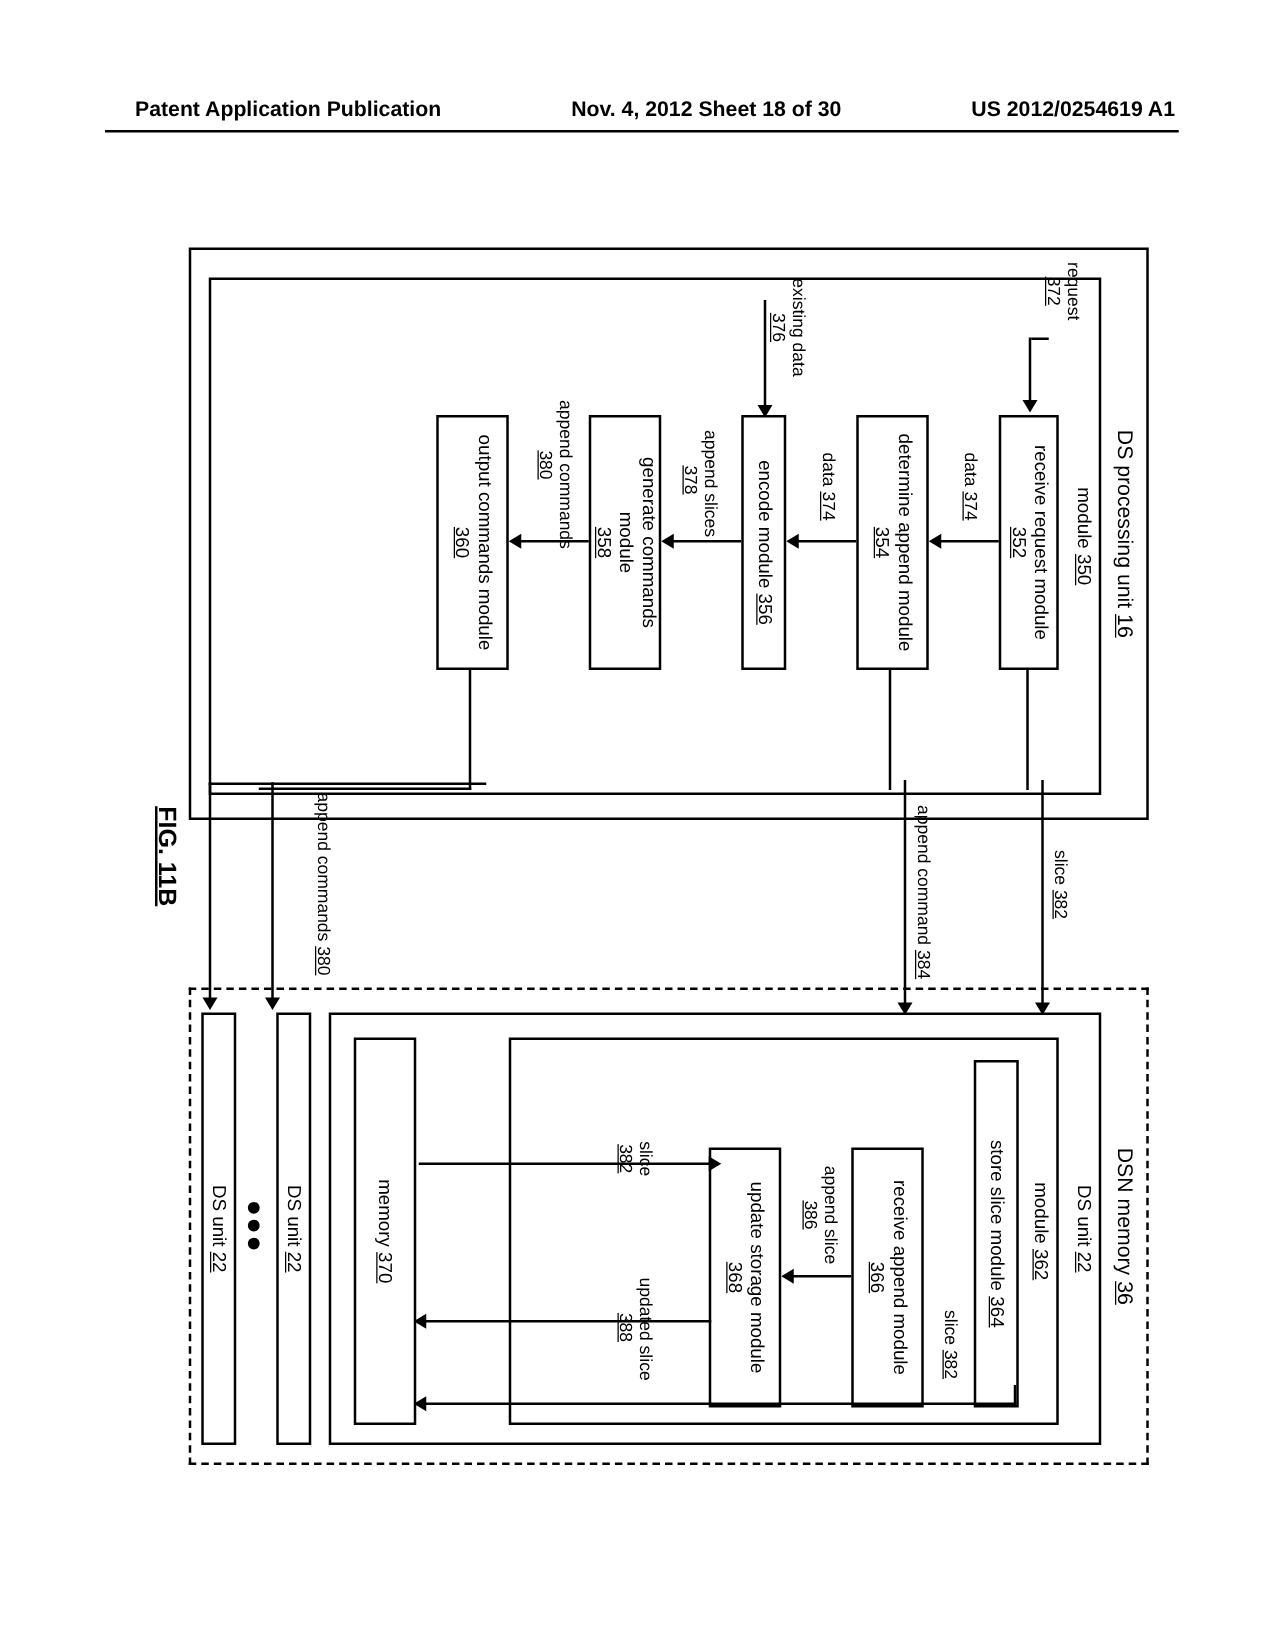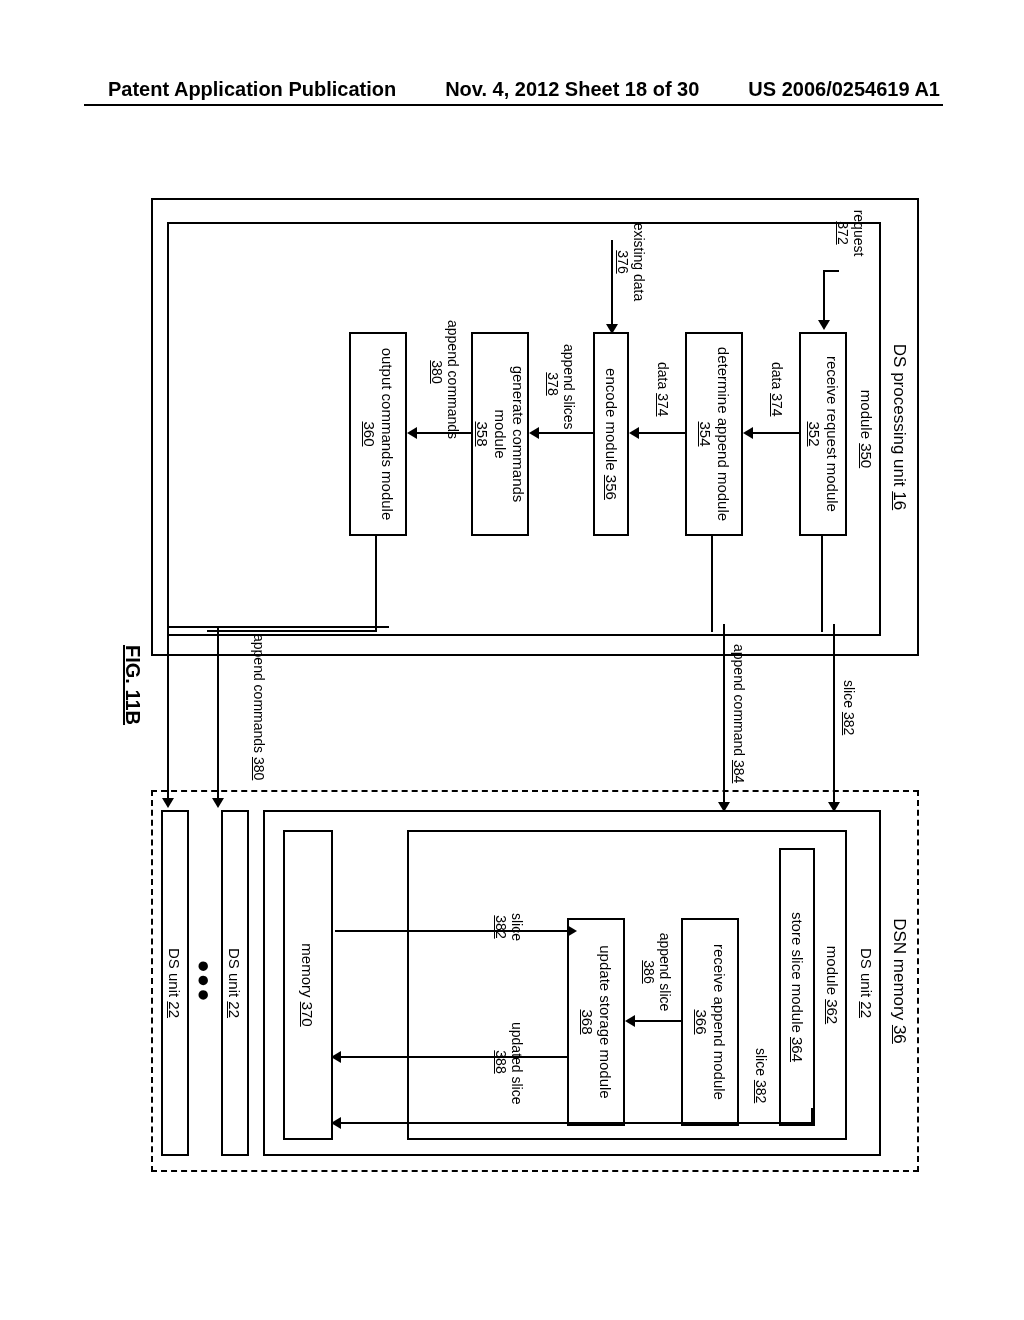--- a/index.html
+++ b/index.html
@@ -11,21 +11,21 @@
     position: relative;
   }
   .header {
     position: absolute;
     top: 78px;
     left: 0;
     width: 1024px;
     display: flex;
     justify-content: space-between;
     padding: 0 84px 0 108px;
-    font-size: 20px;
+    font-size: 17px;
   }
   .header .hleft { font-weight: bold; }
   .header .hmid { font-weight: bold; }
   .header .hright { font-weight: bold; }
   .hr {
     position: absolute;
     top: 104px;
     left: 84px;
     width: 859px;
     height: 2px;
@@ -189,21 +189,21 @@
     font-weight: bold;
     letter-spacing: 1px;
   }
 </style>
 </head>
 <body>
 
 <div class="header">
   <span class="hleft">Patent Application Publication</span>
   <span class="hmid">Nov. 4, 2012   Sheet 18 of 30</span>
-  <span class="hright">US 2006/0254619 A1</span>
+  <span class="hright">US 2012/0254619 A1</span>
 </div>
 <div class="hr"></div>
 
 <div class="canvas">
   <div class="rotwrap">
 
     <div class="dsproc">
       <div class="dsproc-title">
         <span>DS processing unit</span>
         <span class="ref">16</span>

